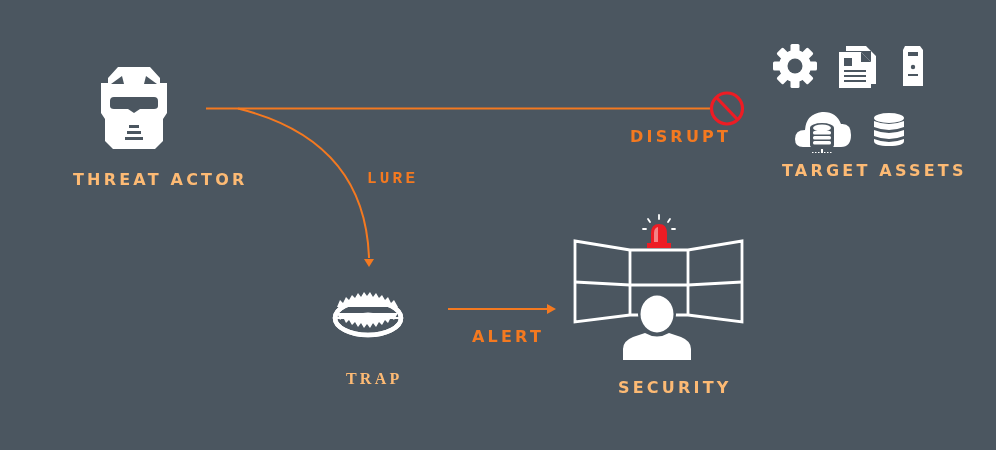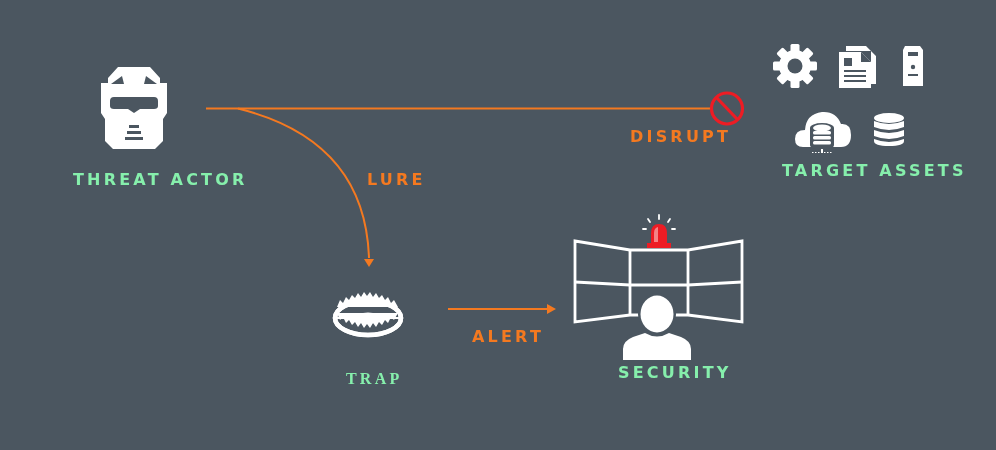--- a/index.html
+++ b/index.html
@@ -1,19 +1,19 @@
 <!DOCTYPE html>
 <html><head>
 <meta charset="utf-8">
 <style>
   html, body { margin: 0; padding: 0; }
   body { width: 996px; height: 450px; background: #4b5660; position: relative; overflow: hidden;
          font-family: "DejaVu Sans", "Liberation Sans", sans-serif; }
   .lbl { position: absolute; font-weight: bold; font-size: 16px; letter-spacing: 3.2px; white-space: nowrap; }
-  .white { color: #86efac; }
+  .white { color: #fdba74; }
   .orange { color: #f47920; }
   svg.layer { position: absolute; left: 0; top: 0; }
   .node { position: absolute; }
 </style>
 </head>
 <body>
 
 <svg class="layer" width="996" height="450">
 
   <line x1="206" y1="108.5" x2="712" y2="108.5" stroke="#f47920" stroke-width="2"></line>
@@ -41,21 +41,21 @@
 
     <rect x="129" y="125" width="10" height="3" fill="#4b5660"></rect>
     <rect x="127" y="131" width="14" height="3" fill="#4b5660"></rect>
     <rect x="125" y="137" width="18" height="3" fill="#4b5660"></rect>
   </svg>
   <div class="lbl white" style="left:73px;top:170px;">THREAT ACTOR</div>
 </div>
 
 <div class="lbl orange" style="left:630px;top:127px;">DISRUPT</div>
 
-<div class="lbl orange" style="left:367px;top:170px;">LURE</div>
+<div class="lbl orange" style="left:367px;top:170px;font-family:Liberation Mono, monospace;">LURE</div>
 
 <div class="lbl orange" style="left:472px;top:327px;text-align:right;">ALERT</div>
 
 <div class="node" style="left:0;top:0;">
   <svg class="layer" width="996" height="450">
 
     <g transform="translate(795,66)">
       <g fill="#ffffff">
         <rect x="-4.5" y="-22" width="9" height="44" rx="1.5"></rect>
         <rect x="-4.5" y="-22" width="9" height="44" rx="1.5" transform="rotate(45)"></rect>
@@ -154,14 +154,14 @@
       <path fill="#ffffff" opacity="0.45" d="M 654 242 L 654 233 Q 654 228 658 227 L 658 242 Z"></path>
       <g stroke="#ffffff" stroke-width="1.8" stroke-linecap="round">
         <line x1="659" y1="215" x2="659" y2="219"></line>
         <line x1="648" y1="219" x2="650" y2="222"></line>
         <line x1="670" y1="219" x2="668" y2="222"></line>
         <line x1="643" y1="229" x2="646" y2="229"></line>
         <line x1="672" y1="229" x2="675" y2="229"></line>
       </g>
     </g>
   </svg>
-  <div class="lbl white" style="left:618px;top:363px;">SECURITY</div>
+  <div class="lbl white" style="left:618px;top:378px;">SECURITY</div>
 </div>
 
 </body></html>

